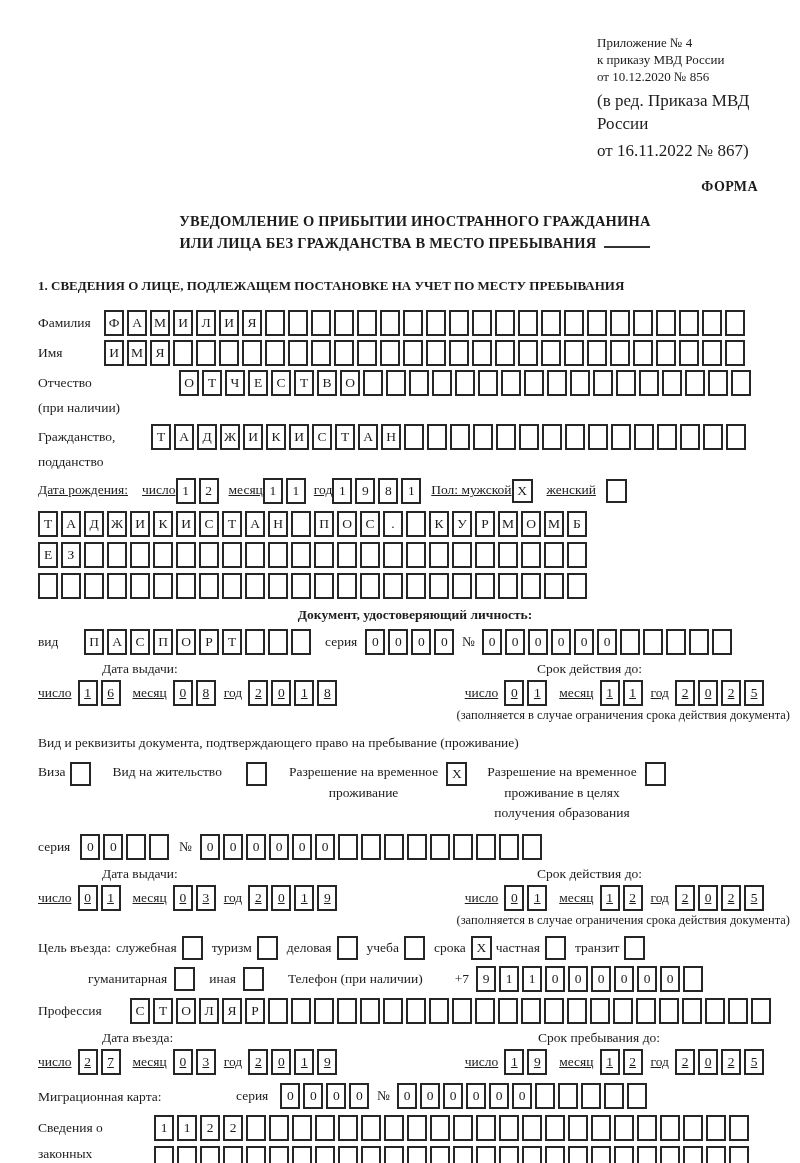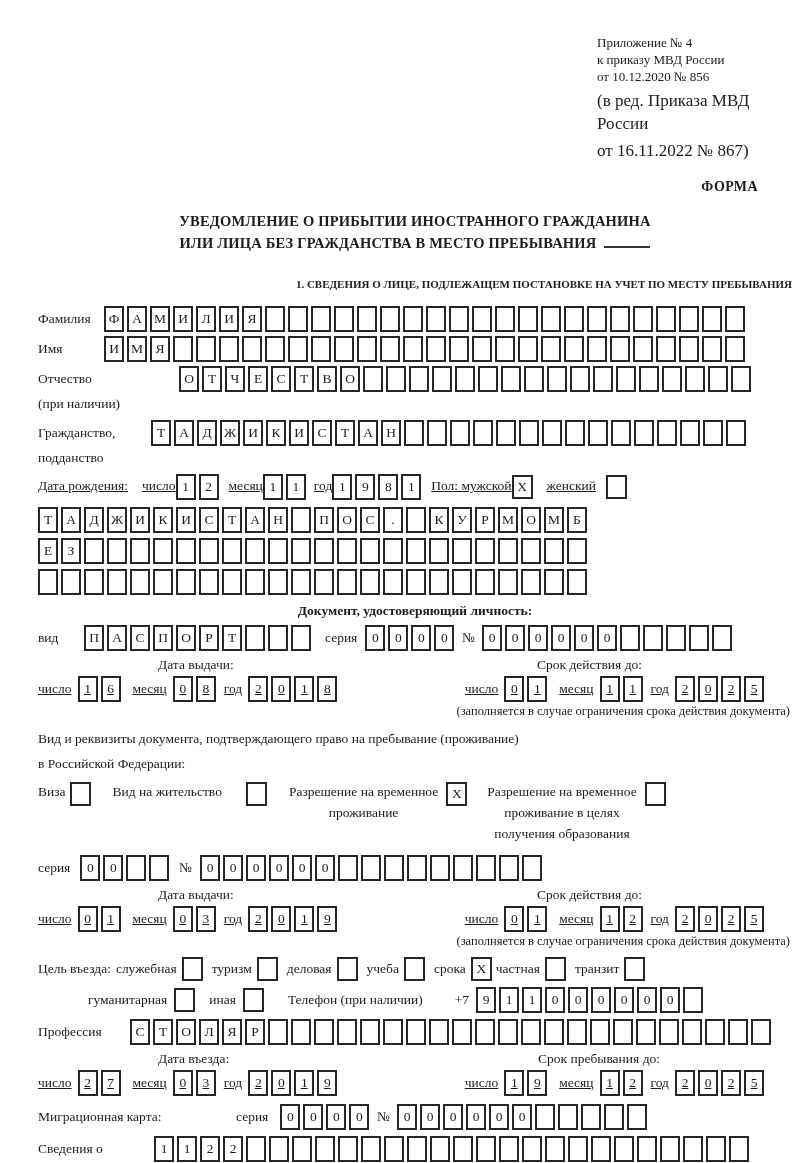--- a/index.html
+++ b/index.html
@@ -12,21 +12,21 @@
   }
   .page{box-sizing:border-box;width:800px;height:1163px;padding:34px 8px 10px 38px;position:relative;}
 
   
   .appendix{width:195px;margin-left:auto;line-height:1.32;font-size:13px;}
   .appendix .ed{margin-top:5px;font-size:17px;}
   .forma{text-align:right;padding-right:34px;font-weight:bold;margin-top:16px;font-size:14px;letter-spacing:.4px;}
 
   .title{text-align:center;font-weight:bold;font-size:14.5px;line-height:1.5;margin-top:16px;letter-spacing:.2px;}
   .blank{display:inline-block;width:46px;border-bottom:2px solid #333;height:12px;margin-left:8px;}
-  .section{text-align:right;font-weight:bold;font-size:11px;margin-top:24px;margin-bottom:16px;}
+  .section{text-align:left;font-weight:bold;font-size:13px;margin-top:24px;margin-bottom:16px;}
 
   .row{display:flex;align-items:flex-start;margin-bottom:4px;}
   .vcenter{align-items:center;}
   .lbl{flex:none;line-height:25px;}
   .lbl .sub{line-height:25px;}
   .w66{width:66px;}
   .w113{width:113px;}
   .w141{width:141px;}
   .w139{width:139px;}
   .w180{width:180px;}
@@ -38,21 +38,21 @@
     border:2px solid #262626;
     display:flex;align-items:center;justify-content:center;
     font-size:13.5px;background:#fff;
   }
   .cbx .cell{width:21px;height:24px;}
   .stack{display:flex;flex-direction:column;gap:5px;}
 
   .doc-header{text-align:center;font-weight:bold;margin:8px 0 6px;}
 
   .caps{display:flex;margin:6px 0 3px;}
-  .caps .c1{margin-left:120px;}
+  .caps .c1{margin-left:64px;}
   .caps .c2{margin-left:auto;margin-right:150px;}
   .daterow{display:flex;align-items:center;margin-bottom:2px;text-decoration:underline;}
   .daterow .t{margin:0 6px 0 0;}
   .daterow .right{margin-left:auto;display:flex;align-items:center;margin-right:28px;}
   .note{text-align:right;font-size:12.5px;margin:2px 2px 8px 0;}
 
   .permit-intro{line-height:1.8;margin-top:4px;}
   .permit-row{display:flex;align-items:flex-start;margin:6px 0 10px;}
   .permit-row .item{display:flex;align-items:flex-start;}
   .permit-row .txt{line-height:1.55;}
@@ -418,21 +418,20 @@
           <div class="cell">0</div>
           <div class="cell">2</div>
           <div class="cell">5</div>
         </div>
     </div>
   </div>
   <div class="note">(заполняется в случае ограничения срока действия документа)</div>
 
   <div class="permit-intro">
     <div>Вид и реквизиты документа, подтверждающего право на пребывание (проживание)</div>
-    <div>в Российской Федерации:</div>
   </div>
 
   <div class="permit-row">
     <div class="item">
       <span class="txt">Виза</span>
       <div class="cells cbx" style="margin-left:4px;">
           <div class="cell"></div>
         </div>
     </div>
     <div class="item" style="margin-left:22px;">

